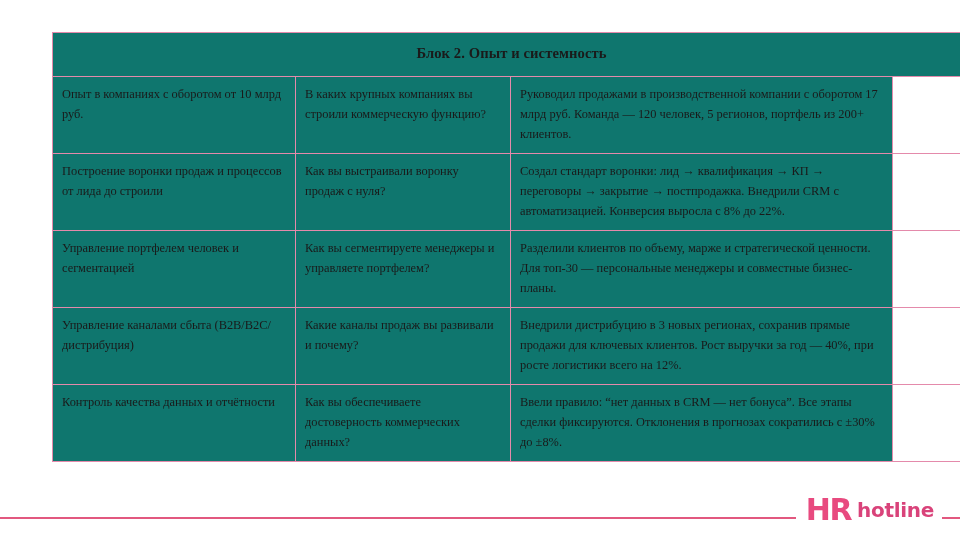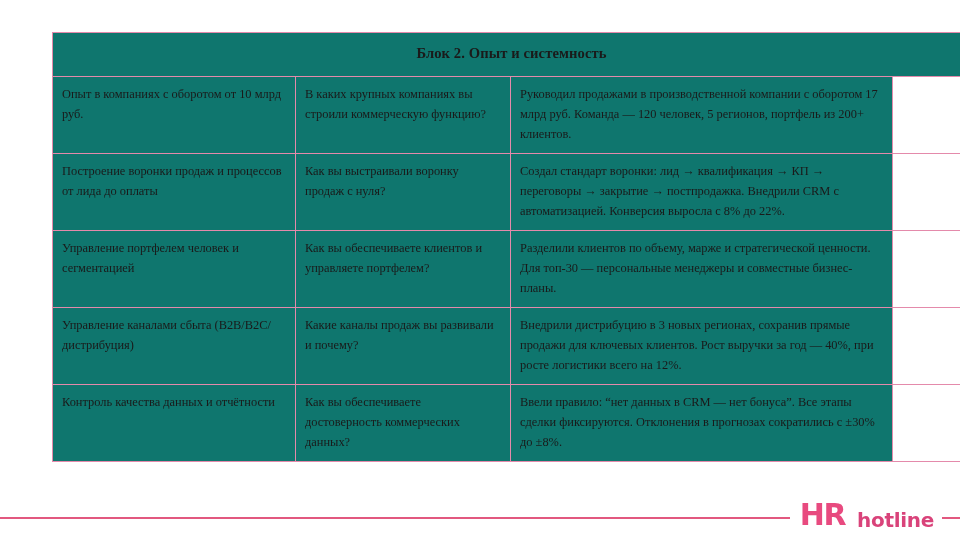--- a/index.html
+++ b/index.html
@@ -91,21 +91,20 @@
     width: 960px;
     height: 1.6px;
     background: #e2587f;
   }
   .logo {
     position: absolute;
     right: 18px;
     top: 0px;
     height: 40px;
     display: flex;
-    align-items: center;
     background: #ffffff;
     padding: 0 8px 0 10px;
   }
   .logo-hr {
     font-family: "DejaVu Sans", "Liberation Sans", sans-serif;
     font-weight: bold;
     font-size: 30px;
     line-height: 1;
     color: #e84a7f;
     letter-spacing: -1.5px;
@@ -114,21 +113,21 @@
   }
   .logo-hotline {
     font-family: "DejaVu Sans", "Liberation Sans", sans-serif;
     font-weight: bold;
     font-size: 20px;
     line-height: 1;
     color: #d9437a;
     letter-spacing: -0.3px;
     position: relative;
     top: 3px;
-    margin-left: 12px;
+    margin-left: 6px;
   }
 </style>
 </head>
 <body>
 
 <div class="page">
 
   <div class="table-wrap">
     <table class="grid">
       <colgroup>
@@ -143,28 +142,28 @@
         </tr>
       </thead>
       <tbody>
         <tr class="body-row">
           <td>Опыт в компаниях с оборотом от 10 млрд руб.</td>
           <td>В каких крупных компаниях вы строили коммерческую функцию?</td>
           <td>Руководил продажами в производственной компании с оборотом 17 млрд руб. Команда — 120 человек, 5 регионов, портфель из 200+ клиентов.</td>
           <td class="score-cell"></td>
         </tr>
         <tr class="body-row">
-          <td>Построение воронки продаж и процессов от лида до оплаты</td>
+          <td>Построение воронки продаж и процессов от лида до строили</td>
           <td>Как вы выстраивали воронку продаж с нуля?</td>
           <td>Создал стандарт воронки: лид → квалификация → КП → переговоры → закрытие → постпродажка. Внедрили CRM с автоматизацией. Конверсия выросла с 8% до 22%.</td>
           <td class="score-cell"></td>
         </tr>
         <tr class="body-row">
           <td>Управление портфелем человек и сегментацией</td>
-          <td>Как вы обеспечиваете клиентов и управляете портфелем?</td>
+          <td>Как вы сегментируете менеджеры и управляете портфелем?</td>
           <td>Разделили клиентов по объему, марже и стратегической ценности. Для топ-30 — персональные менеджеры и совместные бизнес-планы.</td>
           <td class="score-cell"></td>
         </tr>
         <tr class="body-row">
           <td>Управление каналами сбыта (B2B/B2C/дистрибуция)</td>
           <td>Какие каналы продаж вы развивали и почему?</td>
           <td>Внедрили дистрибуцию в 3 новых регионах, сохранив прямые продажи для ключевых клиентов. Рост выручки за год — 40%, при росте логистики всего на 12%.</td>
           <td class="score-cell"></td>
         </tr>
         <tr class="body-row">

